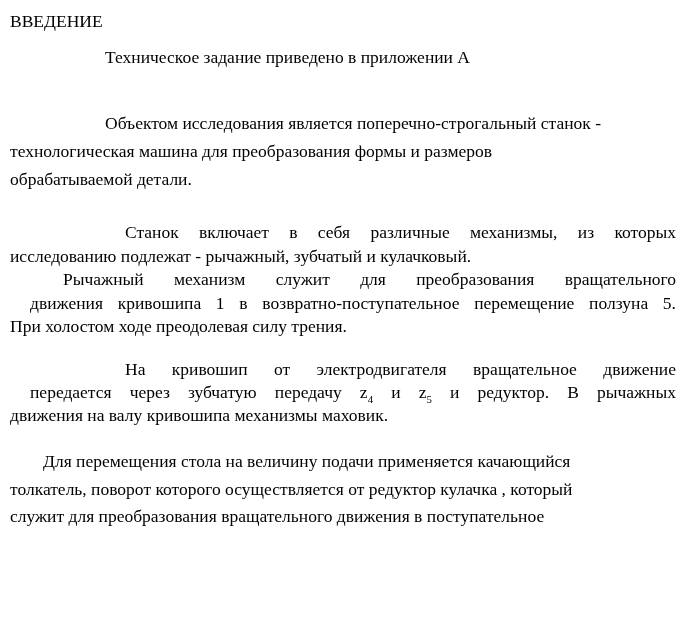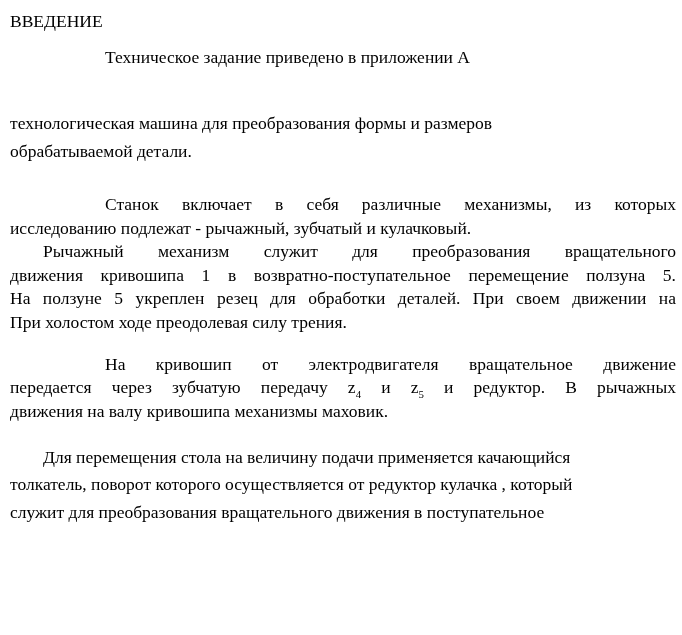--- a/index.html
+++ b/index.html
@@ -20,20 +20,21 @@
   }
 
   .para { white-space: normal; }
   .line { min-height: 1em; }
 
   
   .j {
     text-align: justify;
     text-align-last: justify;
     text-justify: inter-word;
+    margin-left: 20px;
   }
   
   .ind-l { padding-left: 95px; }
   .ind-s { padding-left: 33px; }
 
   .p-intro   { margin-top: 14px; line-height: 22px; }
   .p-object  { margin-top: 41px; line-height: 28px; }
   .p-machine { margin-top: 28px; line-height: 23.5px; }
   .p-lever   { margin-top: 0;    line-height: 23.5px; }
   .p-crank   { margin-top: 19px; line-height: 23.3px; }
@@ -49,33 +50,33 @@
 
 <div class="page">
 
   <div class="heading">ВВЕДЕНИЕ</div>
 
   <div class="para p-intro">
     <div class="line ind-l">Техническое задание приведено в приложении А</div>
   </div>
 
   <div class="para p-object">
+    <div class="line ind-l">Объектом исследования является поперечно-строгальный станок -</div>
     <div class="line">технологическая машина для преобразования формы и размеров</div>
     <div class="line">обрабатываемой детали.</div>
   </div>
 
   <div class="para p-machine">
     <div class="line j ind-l">Станок включает в себя различные механизмы, из которых</div>
     <div class="line">исследованию подлежат - рычажный, зубчатый и кулачковый.</div>
   </div>
 
   <div class="para p-lever">
     <div class="line j ind-s">Рычажный механизм служит для преобразования вращательного</div>
     <div class="line j">движения кривошипа 1 в возвратно-поступательное перемещение ползуна 5.</div>
-    <div class="line j">На ползуне 5 укреплен резец для обработки деталей. При своем движении на</div>
     <div class="line">При холостом ходе преодолевая силу трения.</div>
   </div>
 
   <div class="para p-crank">
     <div class="line j ind-l">На кривошип от электродвигателя вращательное движение</div>
     <div class="line j">
       <span>передается через зубчатую передачу z</span><sub>4</sub><span> и z</span><sub>5</sub><span> и редуктор. В рычажных</span>
     </div>
     <div class="line">движения на валу кривошипа механизмы маховик.</div>
   </div>

